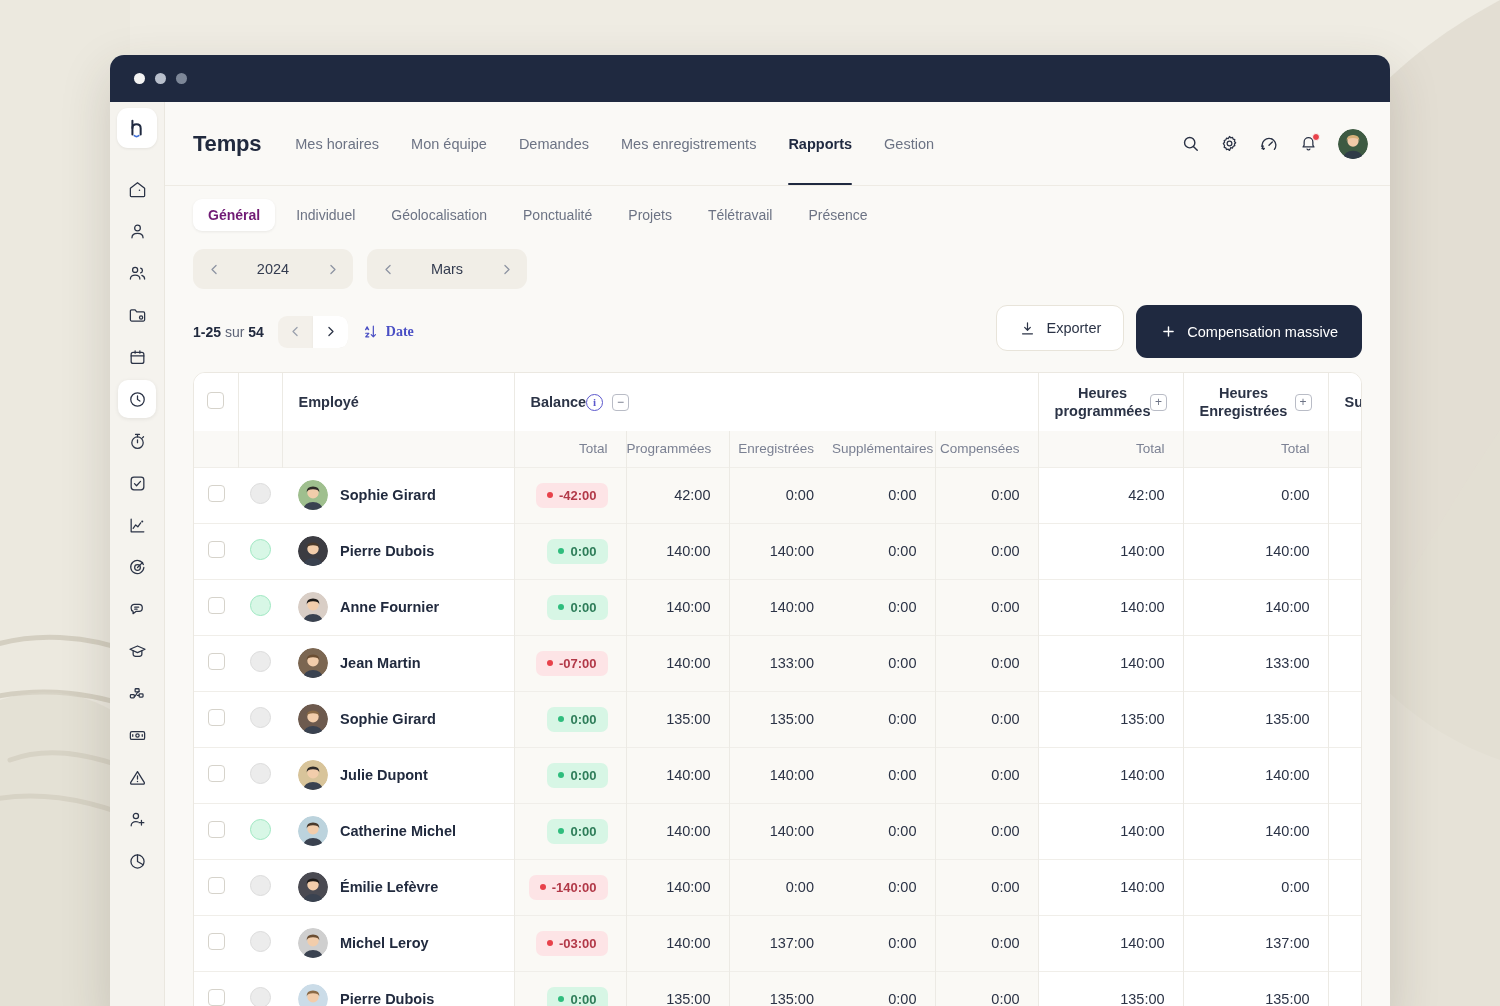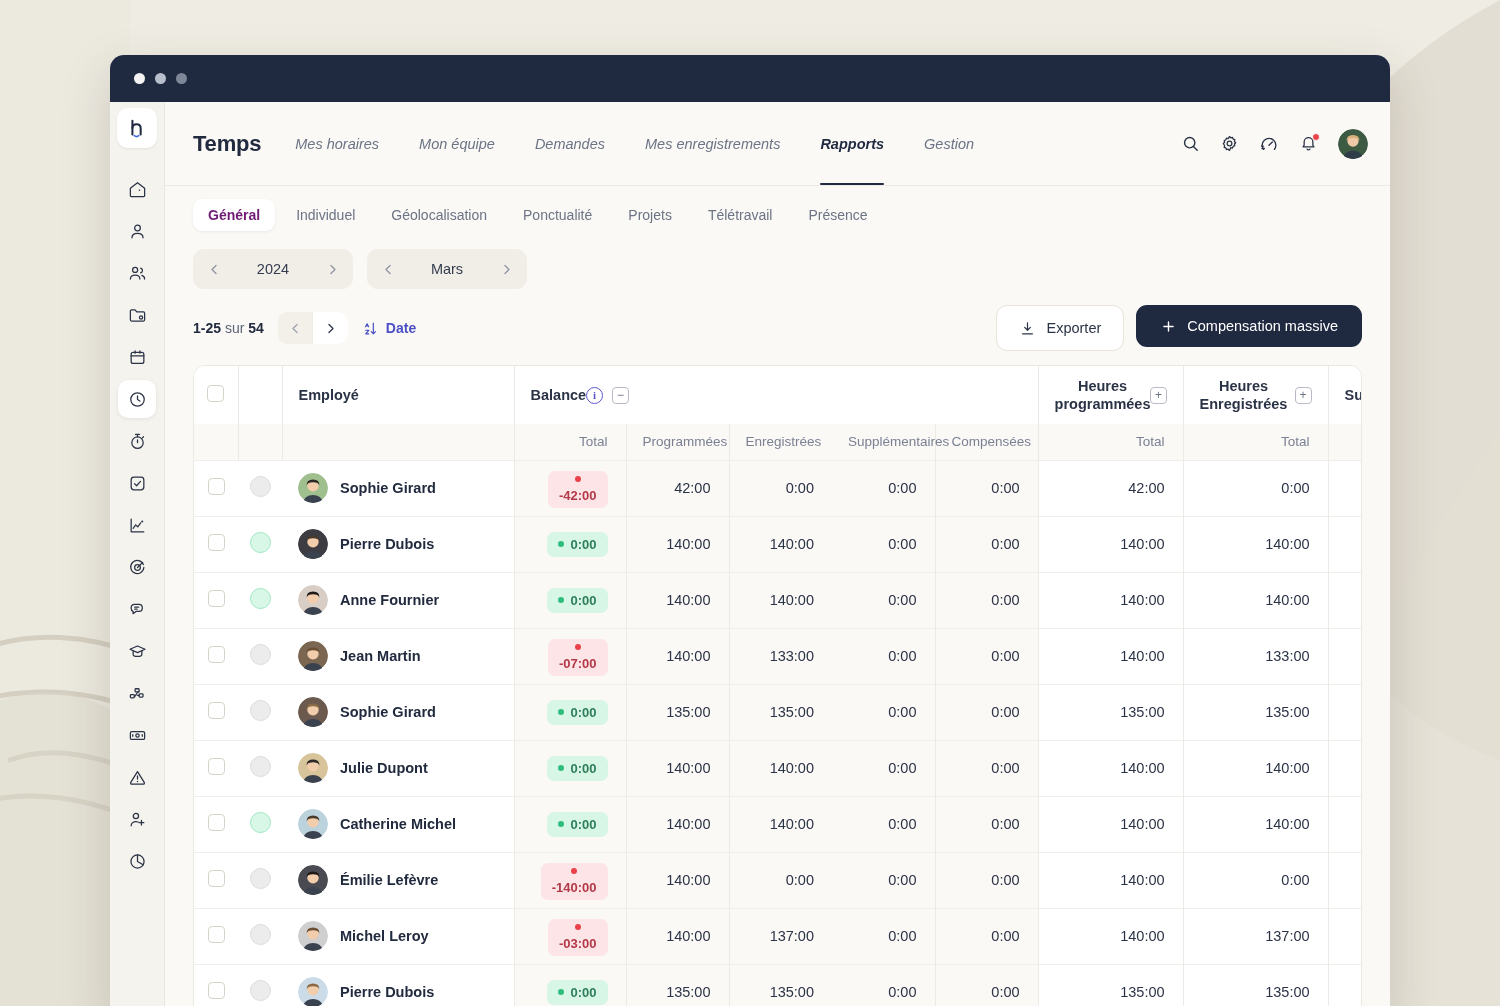--- a/index.html
+++ b/index.html
@@ -53,21 +53,21 @@
 
   
   .main { flex: 1; display: flex; flex-direction: column; min-width: 0; background: #faf9f6; }
 
   .topnav {
     height: 84px; display: flex; align-items: center;
     padding: 0 22px 0 28px; border-bottom: 1px solid #eeebe4;
     gap: 0;
   }
   .brand { font-size: 22px; font-weight: 700; color: #212a3e; letter-spacing: -.2px; margin-right: 34px; }
-  .nav-links { display: flex; align-items: flex-start; gap: 40px; height: 100%; font-style: italic; }
+  .nav-links { display: flex; align-items: flex-start; gap: 32px; height: 100%; }
   .nav-link {
     font-size: 14.5px; color: #6c7384; height: 100%;
     display: flex; align-items: center; cursor: pointer; position: relative;
   }
   .nav-link.active { color: #1f2940; font-weight: 600; }
   .nav-link.active::after {
     content: ""; position: absolute; left: 0; right: 0; bottom: 0;
     height: 2.5px; background: #1f2940; border-radius: 2px;
   }
   .topnav-right { margin-left: auto; display: flex; align-items: center; gap: 20px; }
@@ -136,51 +136,51 @@
   .pagerrow { display: flex; align-items: center; padding: 16px 28px 14px 28px; gap: 14px; }
   .pcount { font-size: 14px; color: #5d6477; }
   .pcount b { color: #212a3e; font-weight: 700; }
   .pgrp { display: flex; background: #f3f0ea; border-radius: 9px; overflow: hidden; }
   .pgrp div {
     width: 35px; height: 32px; display: flex; align-items: center; justify-content: center;
     color: #9aa0ad; cursor: pointer;
   }
   .pgrp div.on { background: #ffffff; color: #2b3346; box-shadow: 0 1px 2px rgba(0,0,0,.06); }
   .sortbtn { display: flex; align-items: center; gap: 7px; color: #4a4fc4; font-size: 14px;
-    font-weight: 700; cursor: pointer; }
+    font-weight: 700; cursor: pointer; font-family: Liberation Serif, serif; }
   .actbtns { margin-left: auto; display: flex; gap: 12px; }
   .btn-ghost {
     display: flex; align-items: center; gap: 10px; background: #fff;
     border: 1px solid #e8e4da; border-radius: 11px; padding: 0 22px; height: 46px;
     font-size: 14.5px; color: #2b3346; cursor: pointer;
   }
   .btn-primary {
     display: flex; align-items: center; gap: 10px; background: #1f2940;
-    border-radius: 11px; padding: 0 24px; height: 42px;
+    border-radius: 11px; padding: 0 24px; height: 53px;
     font-size: 14.5px; color: #fff; cursor: pointer; border: none;
     font-family: inherit;
     text-align: right;
   }
 
   
   .tablecard {
     margin: 0 28px; background: #ffffff; border: 1px solid #ebe8e1;
     border-radius: 12px 12px 0 0; flex: 1; overflow: hidden; position: relative;
   }
   table { border-collapse: collapse; table-layout: fixed; width: 1215px; }
   thead th { font-weight: 400; }
   .hdr1 td, .hdr1 th { height: 58px; background: #fff; vertical-align: middle; }
   .hdr2 td, .hdr2 th { height: 36px; background: #faf9f6; vertical-align: middle;
     font-size: 13.5px; color: #7b8193; }
   .grp-title { font-size: 14.5px; color: #2b3346; font-weight: 600; line-height: 1.25; }
   .vline { border-left: 1px solid #eceae4; }
   .hdr1 .pad { padding: 0 16px; }
 
   .cell-num { font-size: 14.5px; color: #2b3346; text-align: right; padding-right: 18px; }
-  .sub-th { text-align: right; padding-right: 18px; padding-left: 16px; }
+  .sub-th { text-align: right; padding-right: 18px; }
 
   tbody tr { height: 56px; border-top: 1px solid #f0eee9; }
   tbody td { vertical-align: middle; }
 
   .beige { background: #faf9f5; }
 
   .chk {
     width: 17px; height: 17px; border: 1.5px solid #d6d3cb; border-radius: 4px;
     background: #fff; cursor: pointer; display: inline-block;
   }
@@ -190,21 +190,21 @@
 
   .emp { display: flex; align-items: center; gap: 12px; padding-left: 16px; }
   .av { width: 30px; height: 30px; border-radius: 50%; overflow: hidden; flex-shrink: 0; }
   .empname { font-size: 14.5px; color: #212a3e; font-weight: 600; white-space: nowrap; }
 
   .badge {
     display: inline-flex; align-items: center; gap: 6px;
     padding: 5px 11px; border-radius: 7px; font-size: 13px; font-weight: 600;
   }
   .badge .bdot { width: 6px; height: 6px; border-radius: 50%; }
-  .badge.neg { background: #fde4e6; color: #b23948; flex-direction: column; }
+  .badge.neg { background: #fde4e6; color: #b23948; }
   .badge.neg .bdot { background: #e8414a; }
   .badge.zero { background: #d7f6e5; color: #2e7d59; }
   .badge.zero .bdot { background: #2fbd7d; }
   .badge-cell { text-align: right; padding-right: 18px; }
 
   .plusbox, .minusbox {
     width: 17px; height: 17px; border: 1.2px solid #b9bcc6; border-radius: 4px;
     display: inline-flex; align-items: center; justify-content: center;
     color: #6d7385; font-size: 12px; line-height: 1; cursor: pointer;
   }

